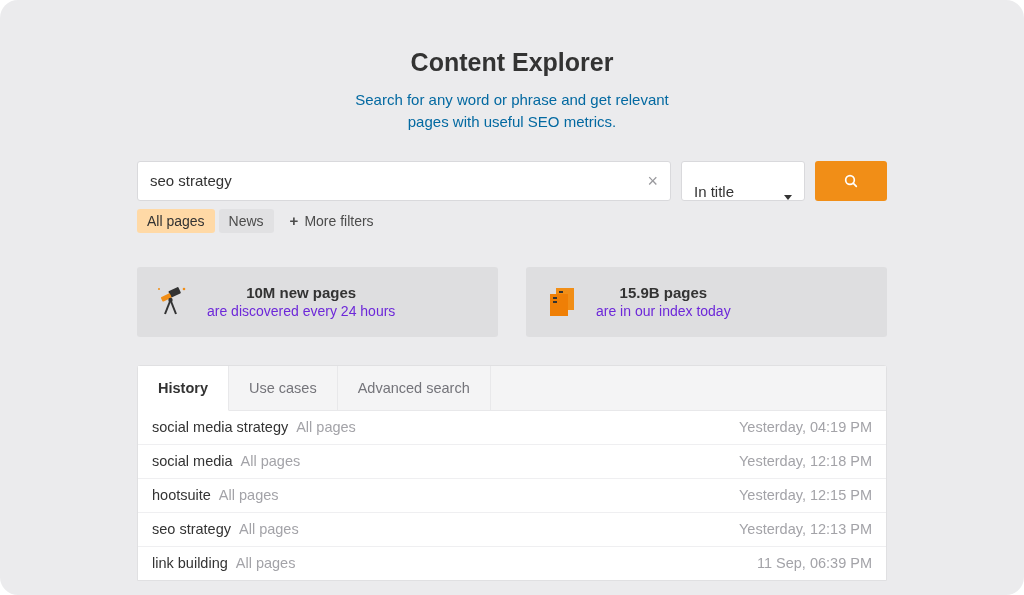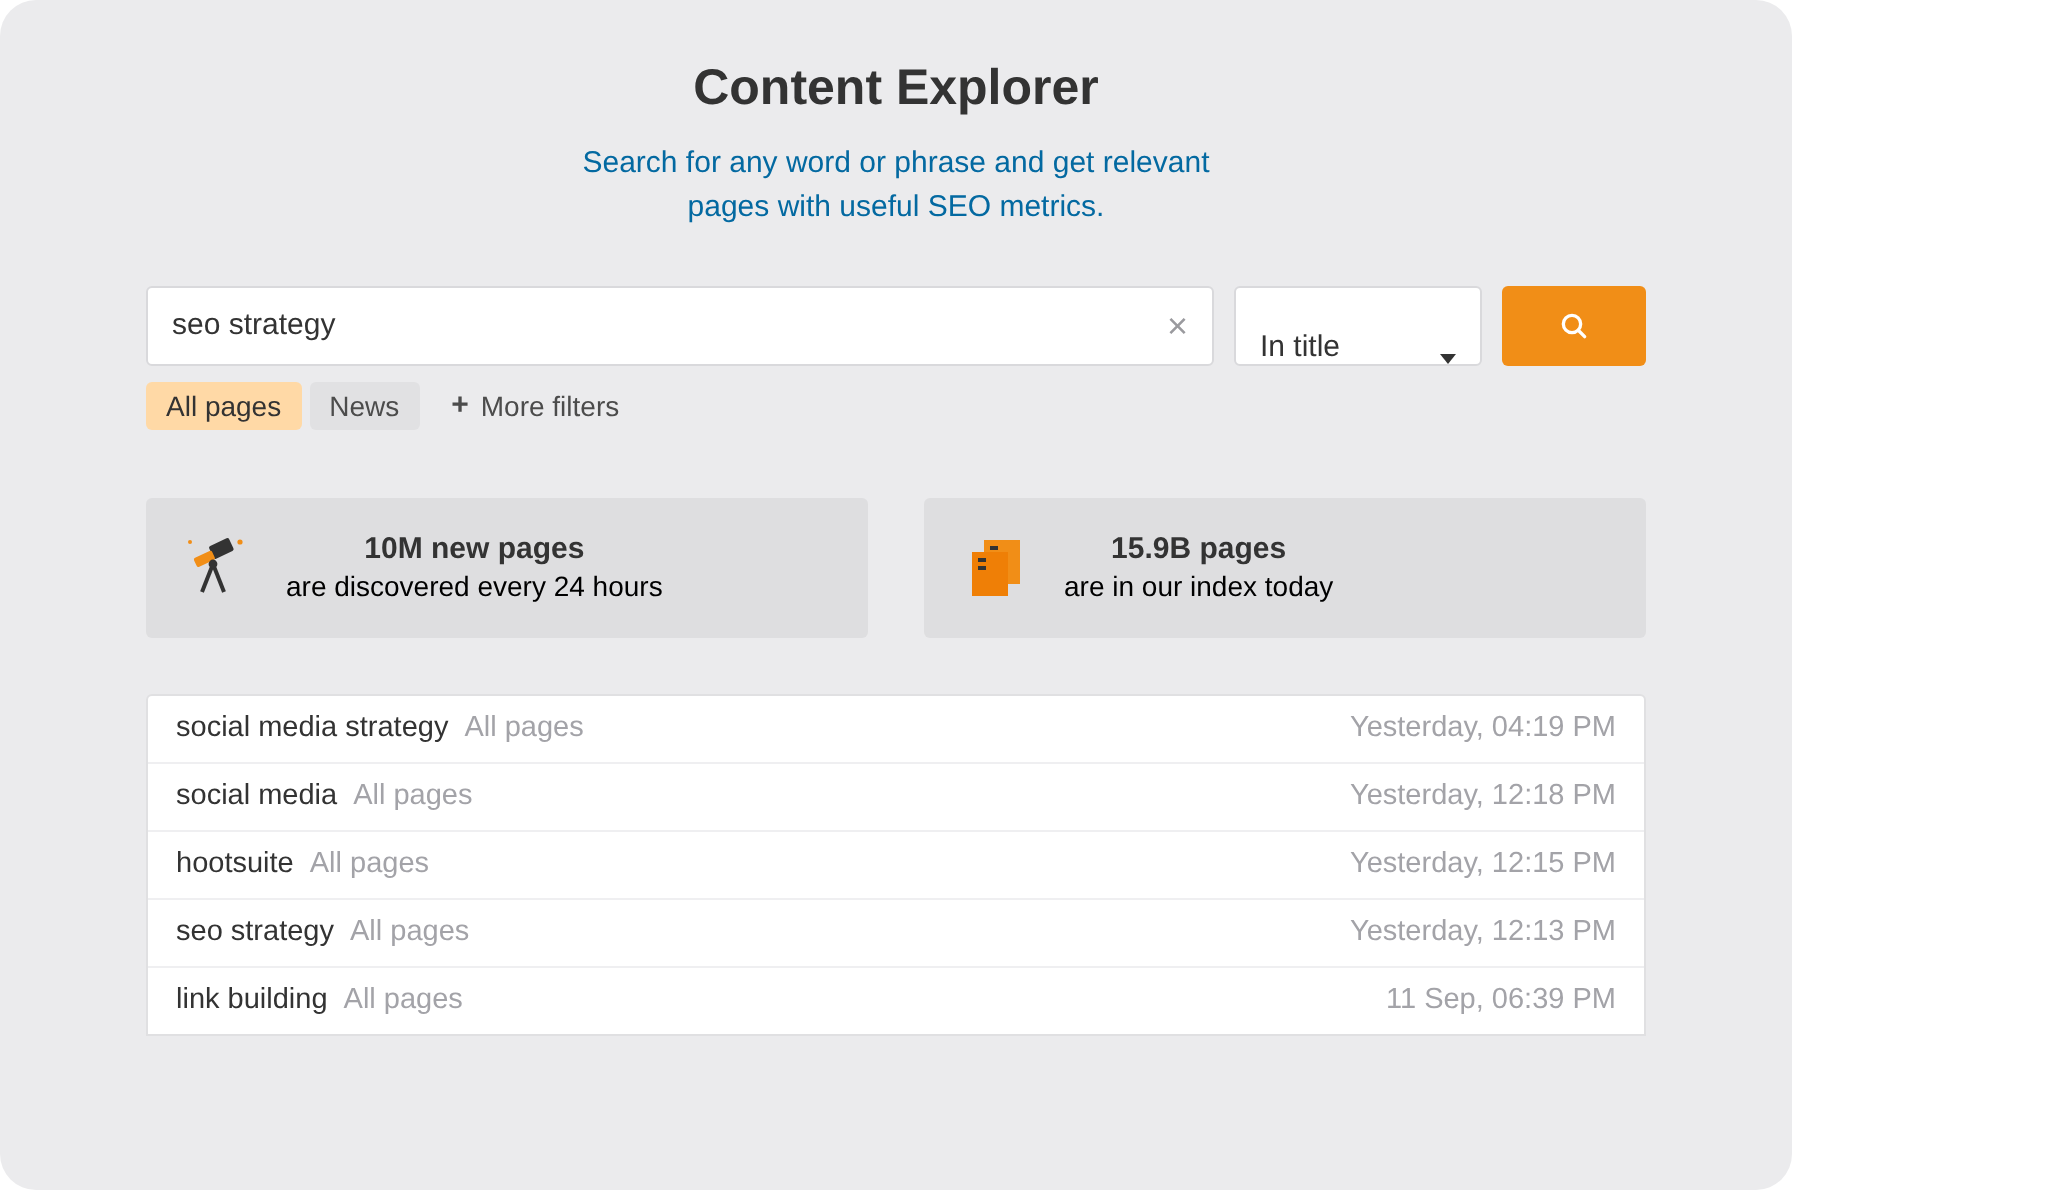--- a/index.html
+++ b/index.html
@@ -4,25 +4,25 @@
 <style>
   * { box-sizing: border-box; margin: 0; padding: 0; }
   body {
     font-family: -apple-system, BlinkMacSystemFont, "Segoe UI", Helvetica, Arial, sans-serif;
     background: #fff;
     width: 1024px;
     height: 595px;
     overflow: hidden;
   }
   .wrap {
-    width: 896px;
+    width: 1024px;
     height: 595px;
     background: #ebebed;
     border-radius: 18px;
-    padding-top: 30px;
+    padding-top: 48px;
   }
   .heading {
     text-align: center;
   }
   .heading h1 {
     font-size: 25px;
     font-weight: 700;
     color: #333;
   }
   .heading p {
@@ -144,21 +144,21 @@
     gap: 16px;
     min-height: 70px;
   }
   .stat-text .stat-title {
     font-size: 15px;
     font-weight: 700;
     color: #333;
   }
   .stat-text .stat-sub {
     font-size: 14px;
-    color: #000000;
+    color: #6d28d9;
     margin-top: 2px;
   }
 
   .tabs-panel {
     width: 750px;
     margin: 28px auto 0;
     background: #fff;
     border: 1px solid #e0e0e2;
     border-top-left-radius: 3px;
     border-top-right-radius: 3px;
@@ -265,20 +265,25 @@
         <rect x="15" y="7" width="4" height="2" fill="#333"></rect>
       </svg>
       <div class="stat-text">
         <div class="stat-title">15.9B pages</div>
         <div class="stat-sub">are in our index today</div>
       </div>
     </div>
   </div>
 
   <div class="tabs-panel">
+    <div class="tabs">
+      <div class="tab active">History</div>
+      <div class="tab">Use cases</div>
+      <div class="tab">Advanced search</div>
+    </div>
     <div class="history-list" id="history-list">
         <div class="history-item">
           <div class="history-left">
             <span class="history-query">social media strategy</span>
             <span class="history-scope">All pages</span>
           </div>
           <span class="history-time">Yesterday, 04:19 PM</span>
         </div>
         <div class="history-item">
           <div class="history-left">

